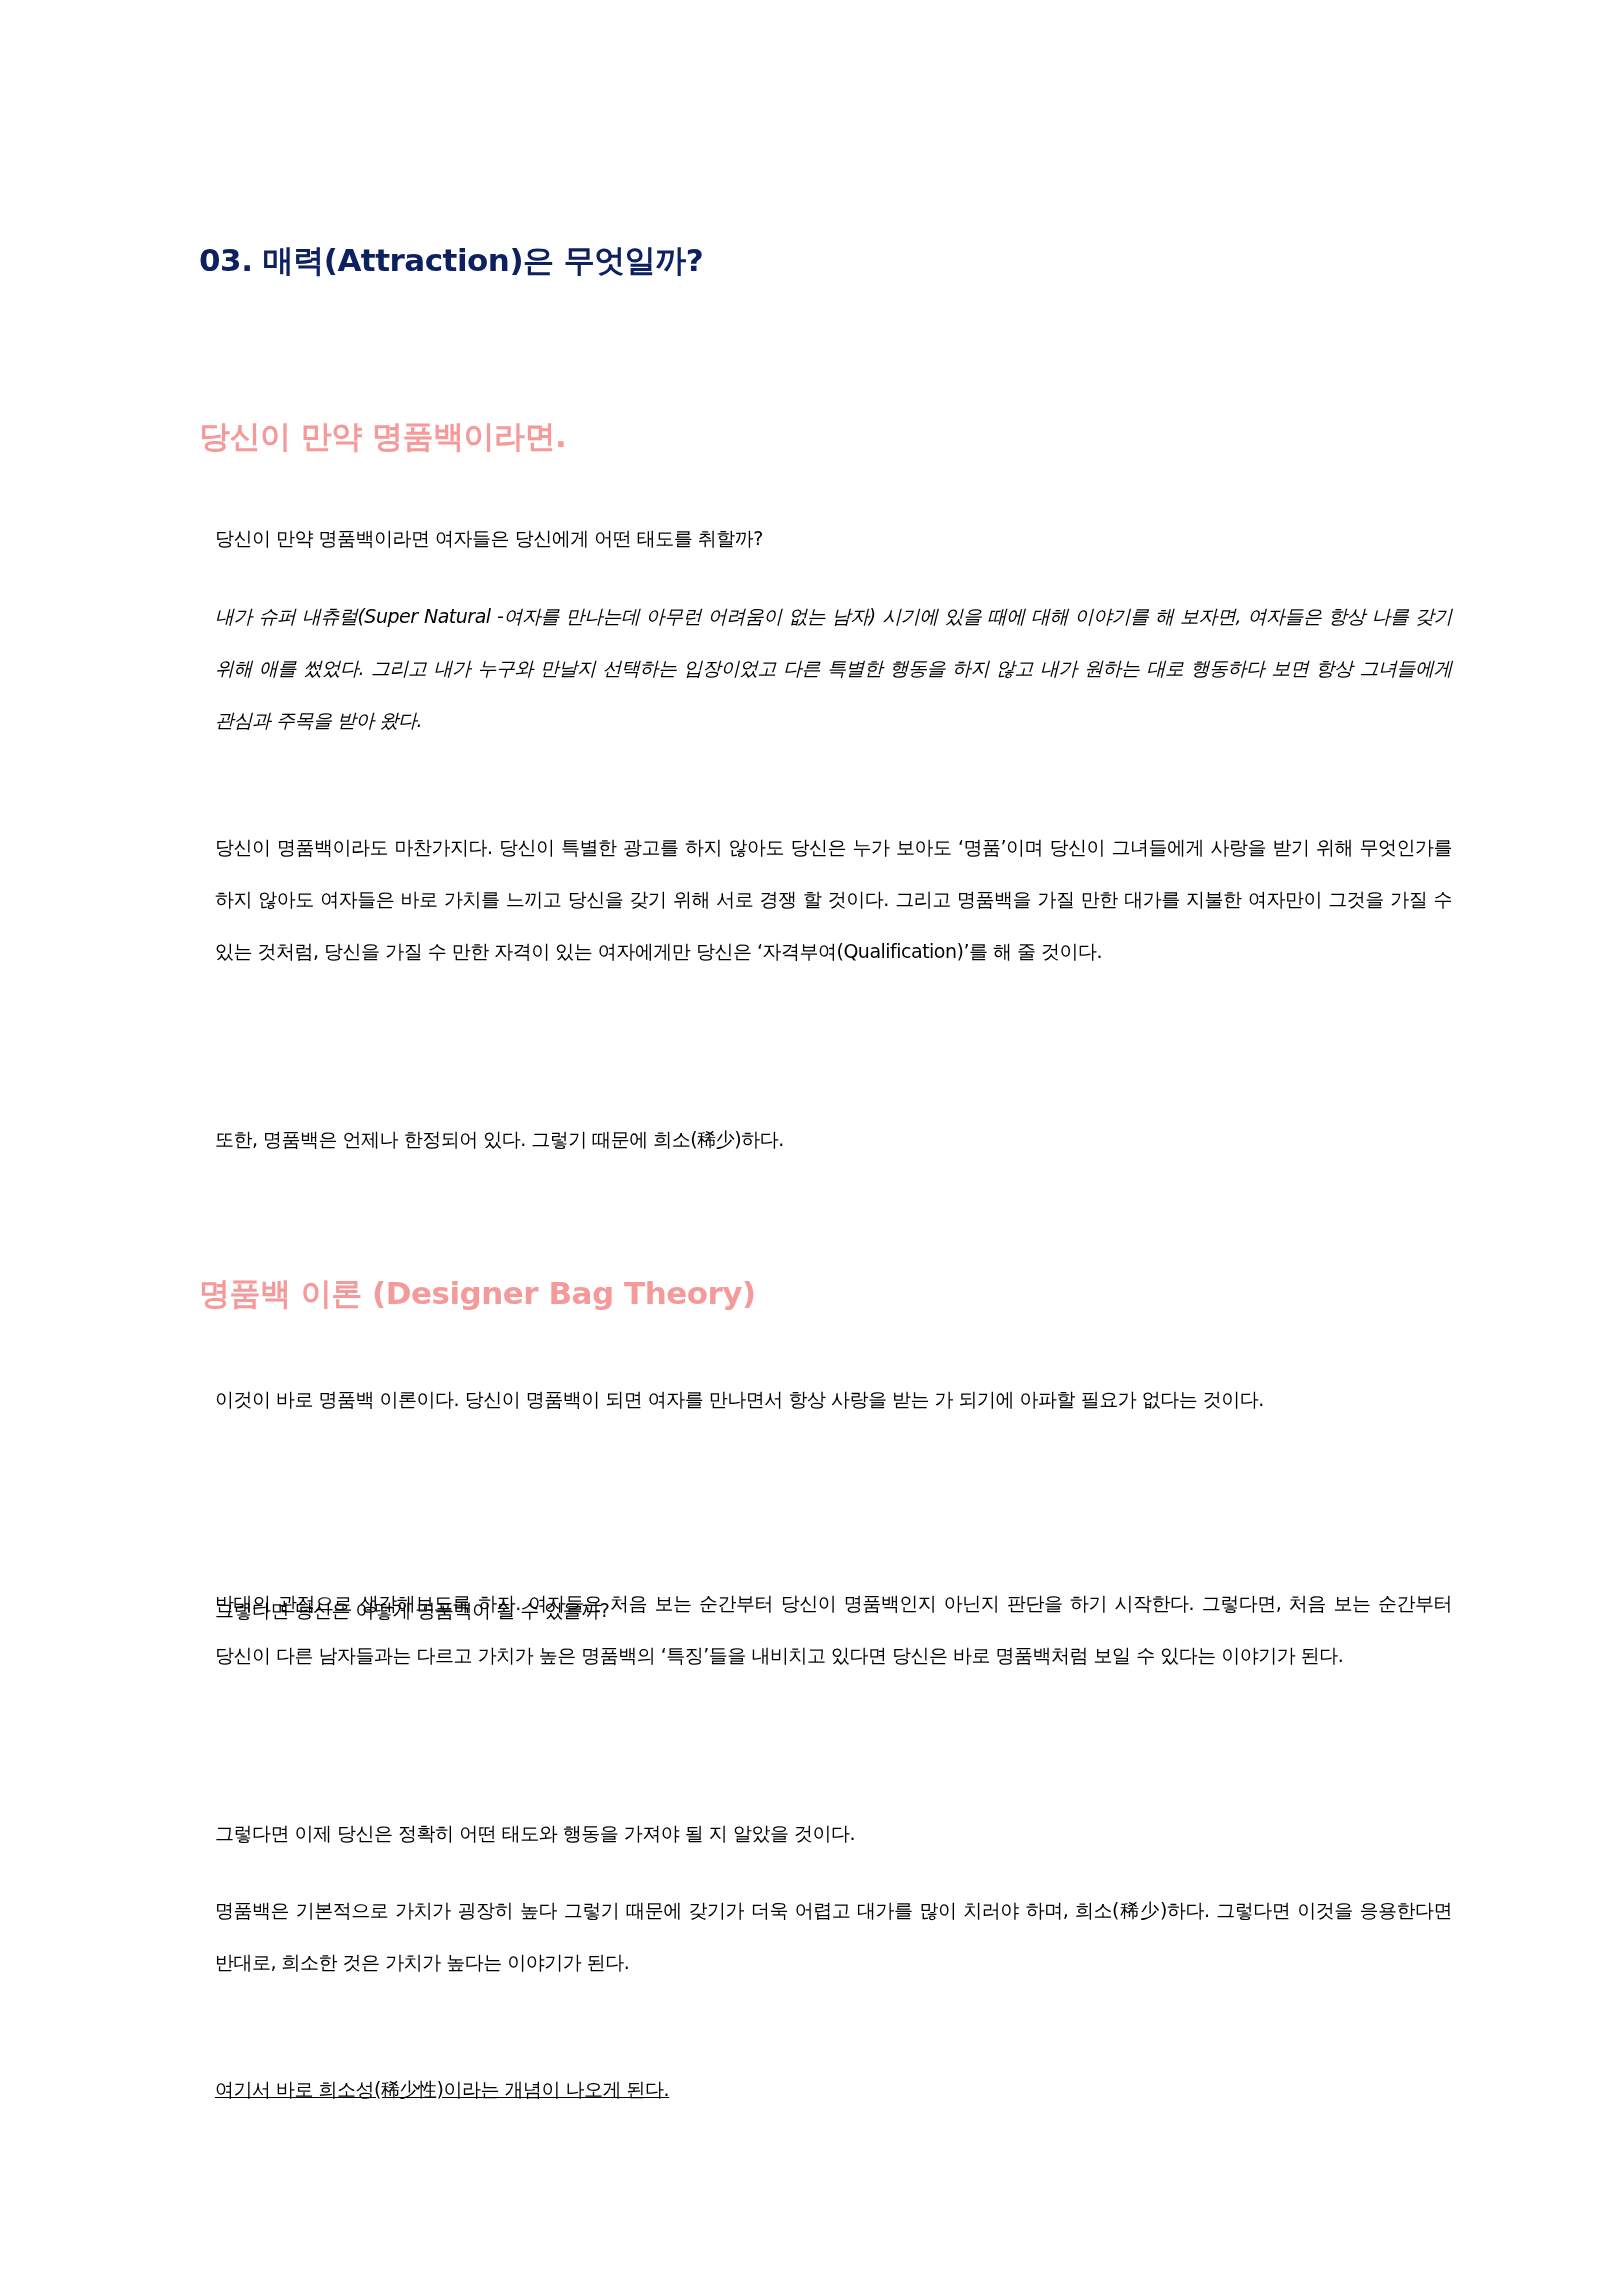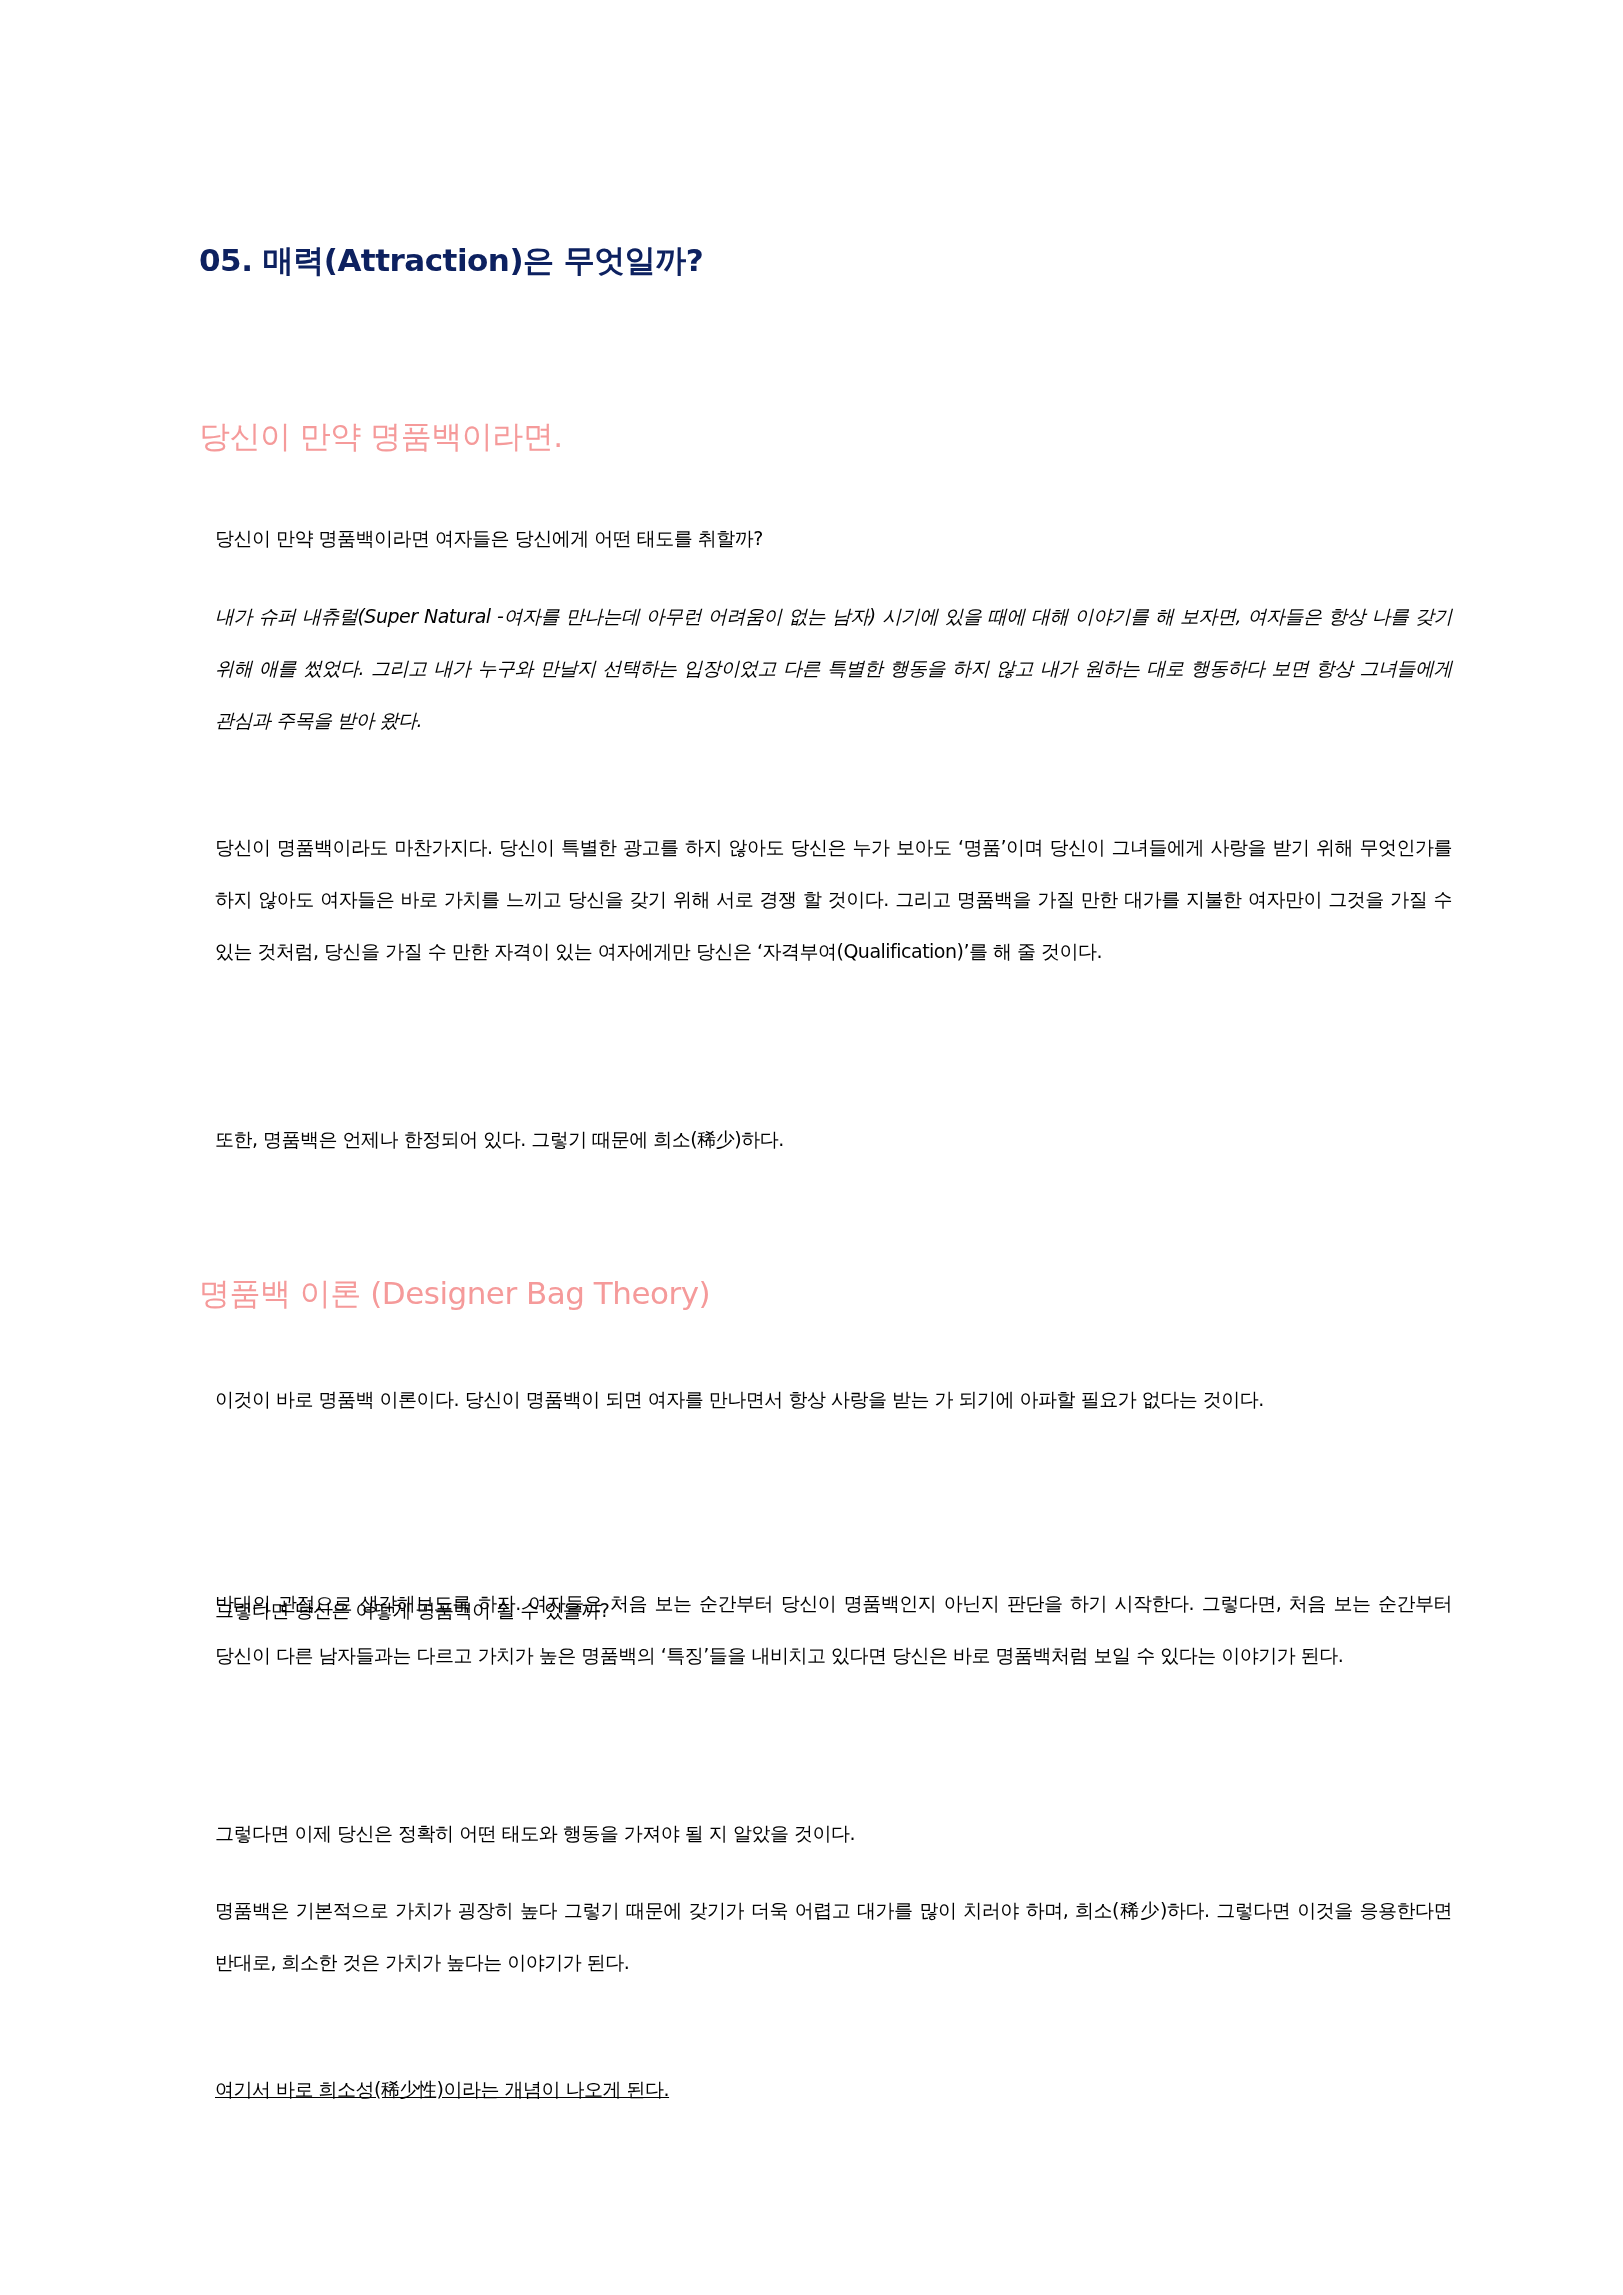--- a/index.html
+++ b/index.html
@@ -31,21 +31,21 @@
       color: #0d2160;
       line-height: 49px;
       white-space: nowrap;
       letter-spacing: -0.5px;
     }
     .section-title {
       position: absolute;
       left: 0;
       margin: 0;
       font-size: 31px;
-      font-weight: normal;
+      font-weight: bold;
       color: #f59a9a;
       line-height: 49px;
       white-space: nowrap;
       letter-spacing: -0.5px;
     }
     .para {
       position: absolute;
       left: 0;
       width: 1237px;
       margin: 16px;
@@ -55,21 +55,21 @@
       text-align-last: left;
       word-break: keep-all;
       letter-spacing: -0.5px;
     }
   </style>
 </head>
 <body>
 
 <div class="page">
 
-  <h1 class="chapter-title">05. 매력(Attraction)은 무엇일까?</h1>
+  <h1 class="chapter-title">03. 매력(Attraction)은 무엇일까?</h1>
 
   <h2 class="section-title" style="top:412px;">당신이 만약 명품백이라면.</h2>
 
   <p class="para" style="top:496px;">당신이 만약 명품백이라면 여자들은 당신에게 어떤 태도를 취할까?</p>
   <p class="para" style="top:574px;font-style:italic;">내가 슈퍼 내츄럴(Super Natural -여자를 만나는데 아무런 어려움이 없는 남자) 시기에 있을 때에 대해 이야기를 해 보자면, 여자들은 항상 나를 갖기 위해 애를 썼었다. 그리고 내가 누구와 만날지 선택하는 입장이었고 다른 특별한 행동을 하지 않고 내가 원하는 대로 행동하다 보면 항상 그녀들에게 관심과 주목을 받아 왔다.</p>
   <p class="para" style="top:805px;">당신이 명품백이라도 마찬가지다. 당신이 특별한 광고를 하지 않아도 당신은 누가 보아도 ‘명품’이며 당신이 그녀들에게 사랑을 받기 위해 무엇인가를 하지 않아도 여자들은 바로 가치를 느끼고 당신을 갖기 위해 서로 경쟁 할 것이다. 그리고 명품백을 가질 만한 대가를 지불한 여자만이 그것을 가질 수 있는 것처럼, 당신을 가질 수 만한 자격이 있는 여자에게만 당신은 ‘자격부여(Qualification)’를 해 줄 것이다.</p>
   <p class="para" style="top:1097px;">또한, 명품백은 언제나 한정되어 있다. 그렇기 때문에 희소(稀少)하다.</p>
 
   <h2 class="section-title" style="top:1269px;">명품백 이론 (Designer Bag Theory)</h2>
 

